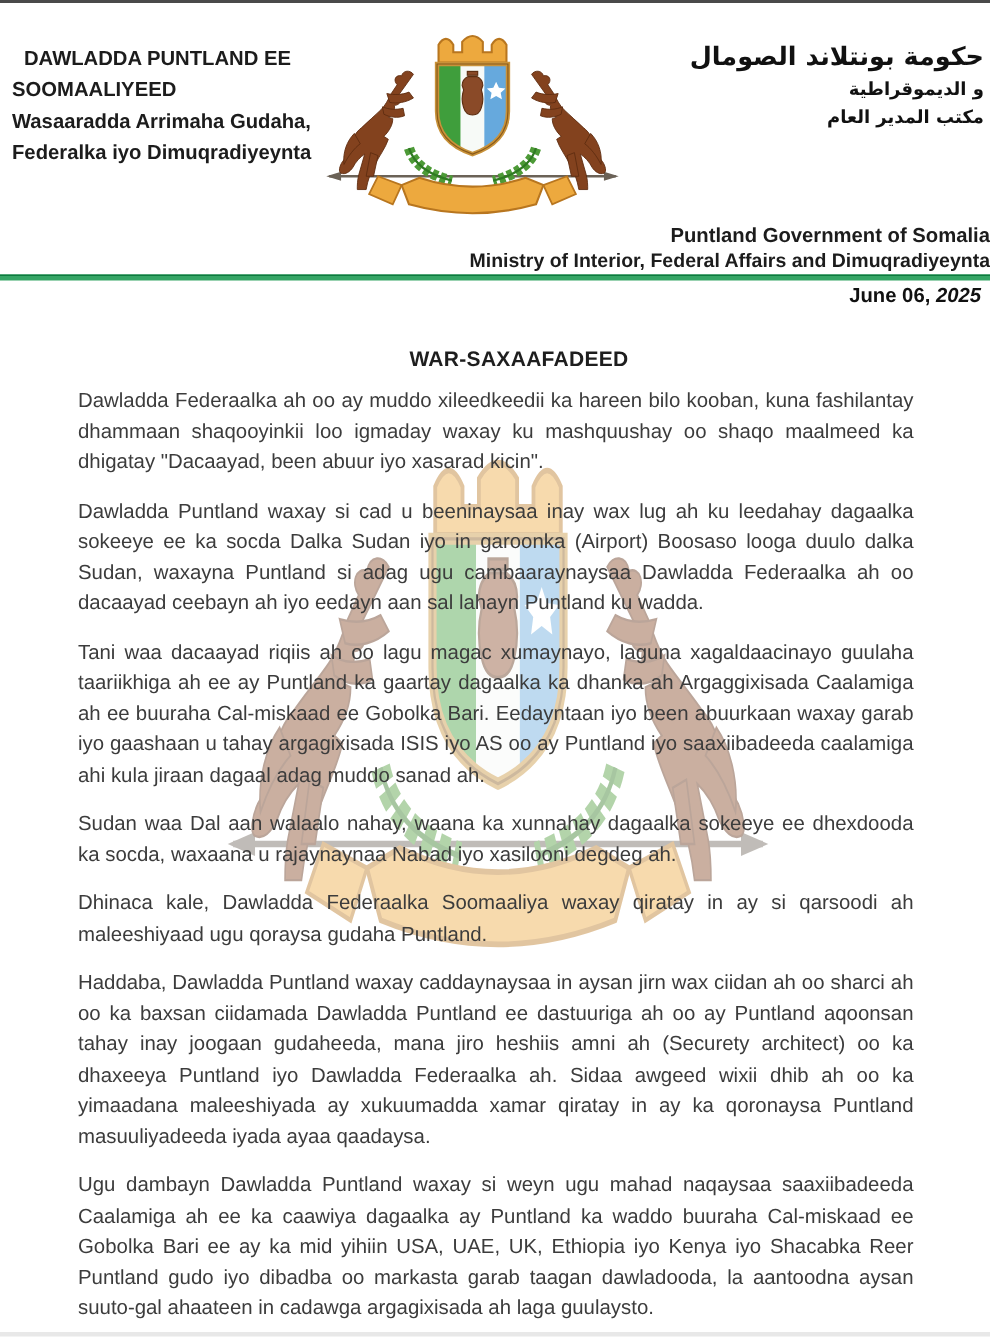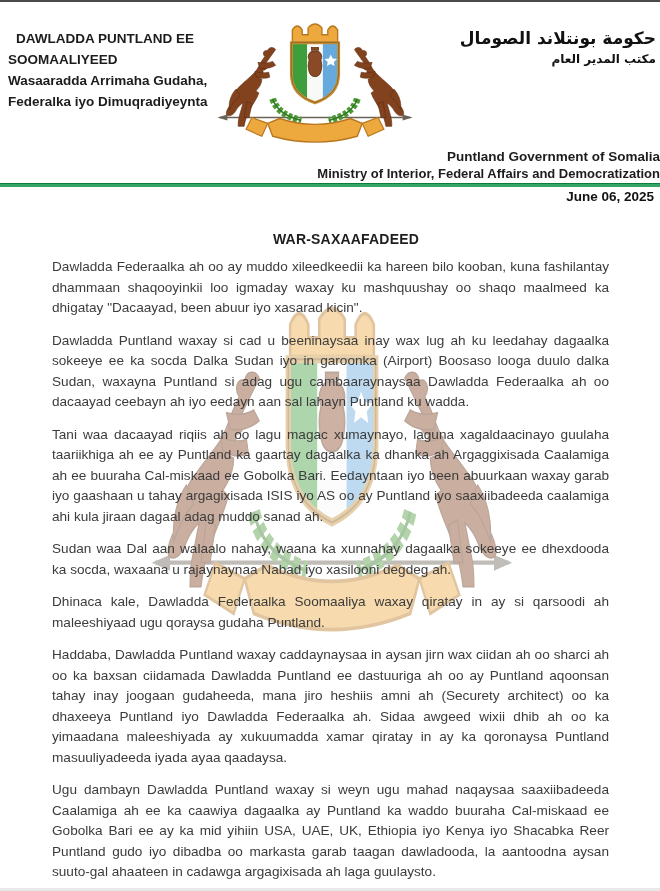--- a/index.html
+++ b/index.html
@@ -37,21 +37,21 @@
   .hdr-center .c2{font-size:13px;line-height:17px;}
 
   .green-rule{
     position:absolute;left:0;top:183px;width:660px;height:4px;
     background:#35a565;border-top:1.5px solid #0d7a3e;box-sizing:border-box;
   }
   .date-line{
     position:absolute;right:6px;top:189px;
     font-weight:bold;font-size:13.5px;color:#111;
   }
-  .date-line .yr{}
+  .date-line .yr{font-style:italic;}
 
   
   .watermark{
     position:absolute;left:150px;top:303px;width:364px;height:348px;
     opacity:0.42;pointer-events:none;
   }
 
   
   .doc-title{
     position:absolute;left:0;top:231px;width:660px;text-align:center;
@@ -143,26 +143,27 @@
   </div>
 
   <div class="emblem-box">
     <svg width="200" height="128" viewBox="0 0 200 130">
         <use href="#emblem"></use>
       </svg>
   </div>
 
   <div class="hdr-arabic">
     <div class="a1">حكومة بونتلاند الصومال</div>
+    <div class="a3">و الديموقراطية</div>
     <div class="a4">مكتب المدير العام</div>
   </div>
 
   <div class="hdr-center">
     <div class="c1">Puntland Government of Somalia</div>
-    <div class="c2">Ministry of Interior, Federal Affairs and Democratization</div>
+    <div class="c2">Ministry of Interior, Federal Affairs and Dimuqradiyeynta</div>
   </div>
 
   <div class="green-rule"></div>
 
   <div class="date-line">
     <span>June 06,</span>
     <span class="yr">2025</span>
   </div>
 
   <div class="doc-title">WAR-SAXAAFADEED</div>

